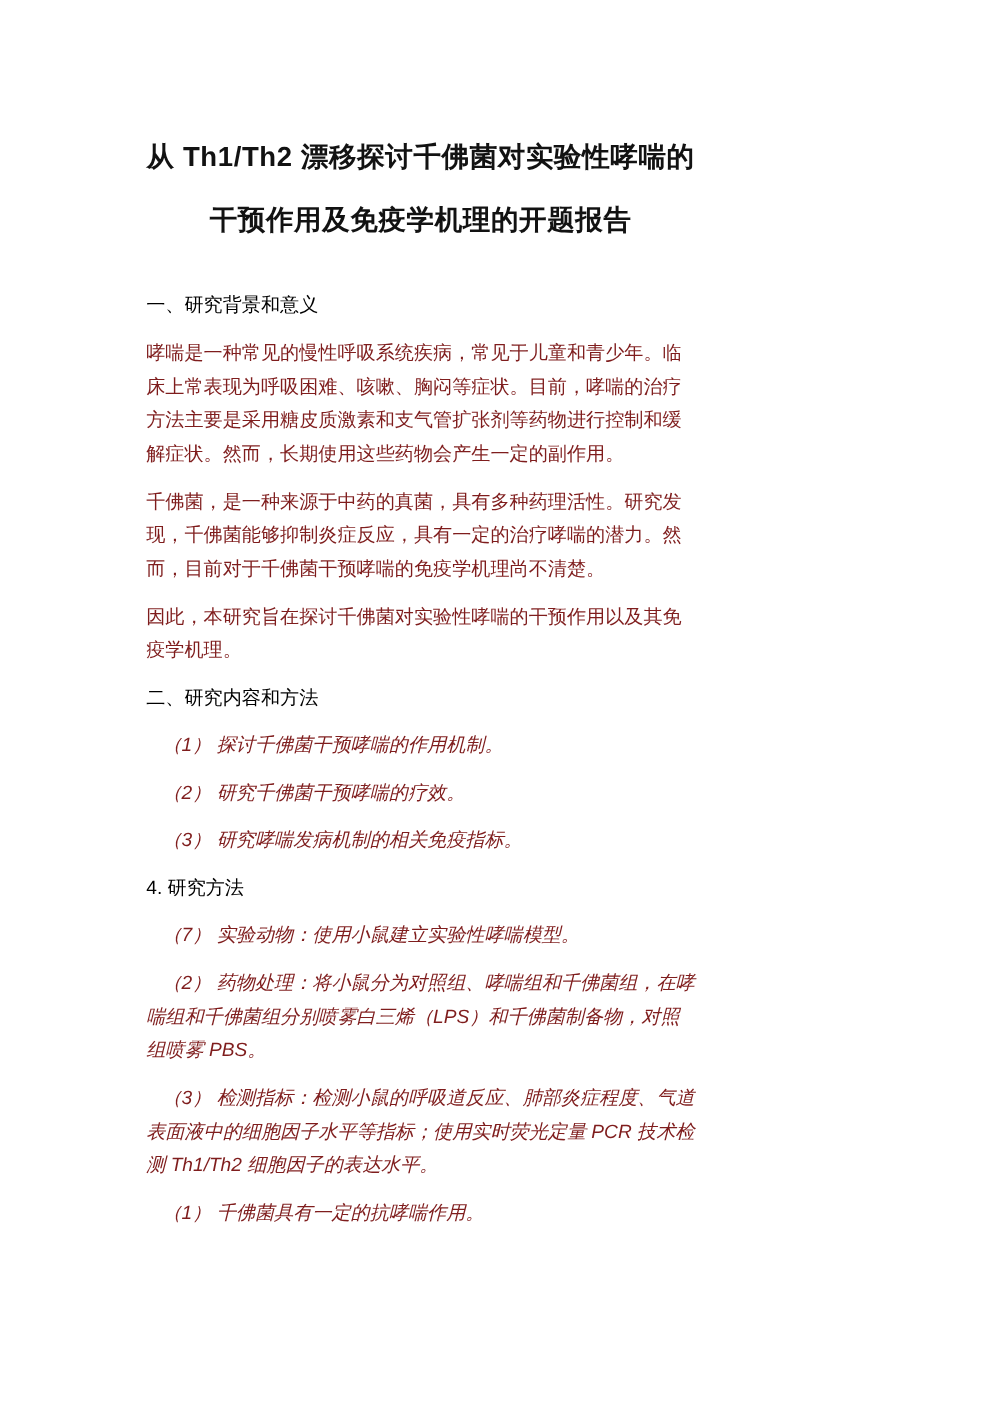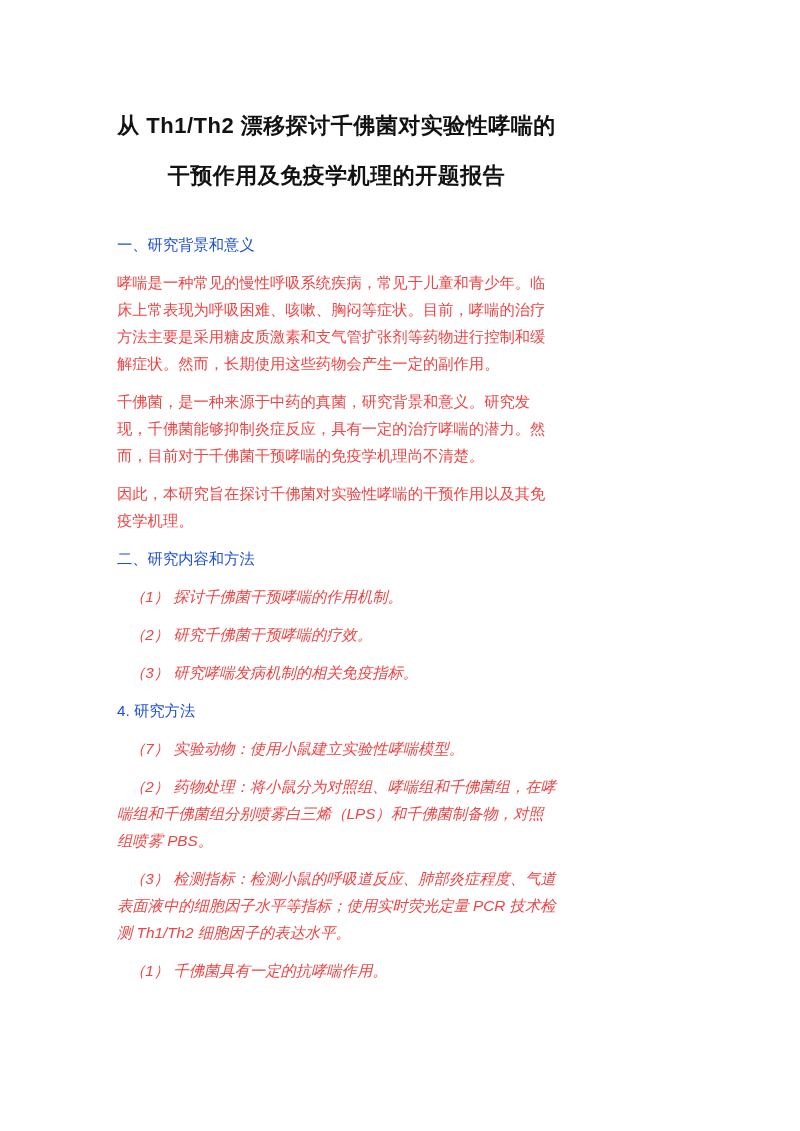--- a/index.html
+++ b/index.html
@@ -27,47 +27,47 @@
     line-height: 50px;
     font-weight: bold;
     text-align: center;
     color: #121212;
     letter-spacing: 0.5px;
   }
   .blk {
     margin: 11px 0;
     font-size: 15.3px;
     line-height: 27px;
-    color: #ef4444;
+    color: #7f1d1d;
     text-align: left;
     word-break: break-all;
   }
   .heading {
-    color: #1d4ed8;
+    color: #000000;
   }
   .para {
     text-indent: 0;
   }
   .list-item {
     text-indent: 13px;
     font-style: italic;
   }
 </style>
 </head>
 <body>
 
 <div class="page">
 
   <h1 class="doc-title">从 Th1/Th2 漂移探讨千佛菌对实验性哮喘的干预作用及免疫学机理的开题报告</h1>
 
   <p class="blk heading">一、研究背景和意义</p>
 
   <p class="blk para">哮喘是一种常见的慢性呼吸系统疾病，常见于儿童和青少年。临床上常表现为呼吸困难、咳嗽、胸闷等症状。目前，哮喘的治疗方法主要是采用糖皮质激素和支气管扩张剂等药物进行控制和缓解症状。然而，长期使用这些药物会产生一定的副作用。</p>
 
-  <p class="blk para">千佛菌，是一种来源于中药的真菌，研究背景和意义。研究发现，千佛菌能够抑制炎症反应，具有一定的治疗哮喘的潜力。然而，目前对于千佛菌干预哮喘的免疫学机理尚不清楚。</p>
+  <p class="blk para">千佛菌，是一种来源于中药的真菌，具有多种药理活性。研究发现，千佛菌能够抑制炎症反应，具有一定的治疗哮喘的潜力。然而，目前对于千佛菌干预哮喘的免疫学机理尚不清楚。</p>
 
   <p class="blk para">因此，本研究旨在探讨千佛菌对实验性哮喘的干预作用以及其免疫学机理。</p>
 
   <p class="blk heading">二、研究内容和方法</p>
 
 
   <p class="blk list-item">（1） 探讨千佛菌干预哮喘的作用机制。</p>
 
   <p class="blk list-item">（2） 研究千佛菌干预哮喘的疗效。</p>
 

